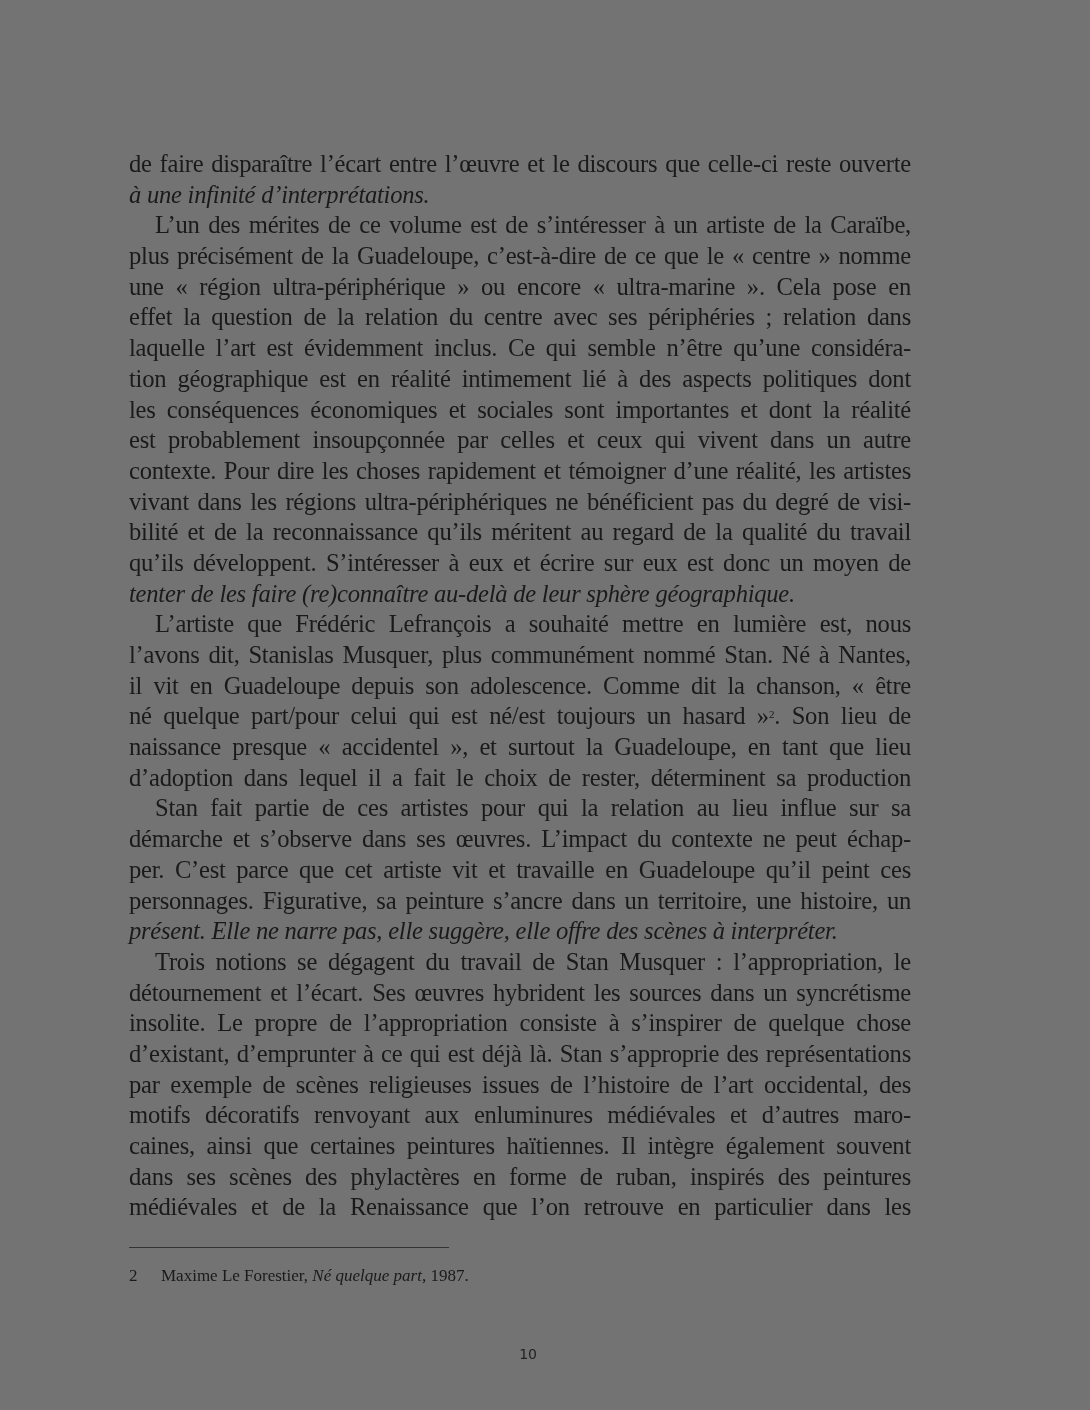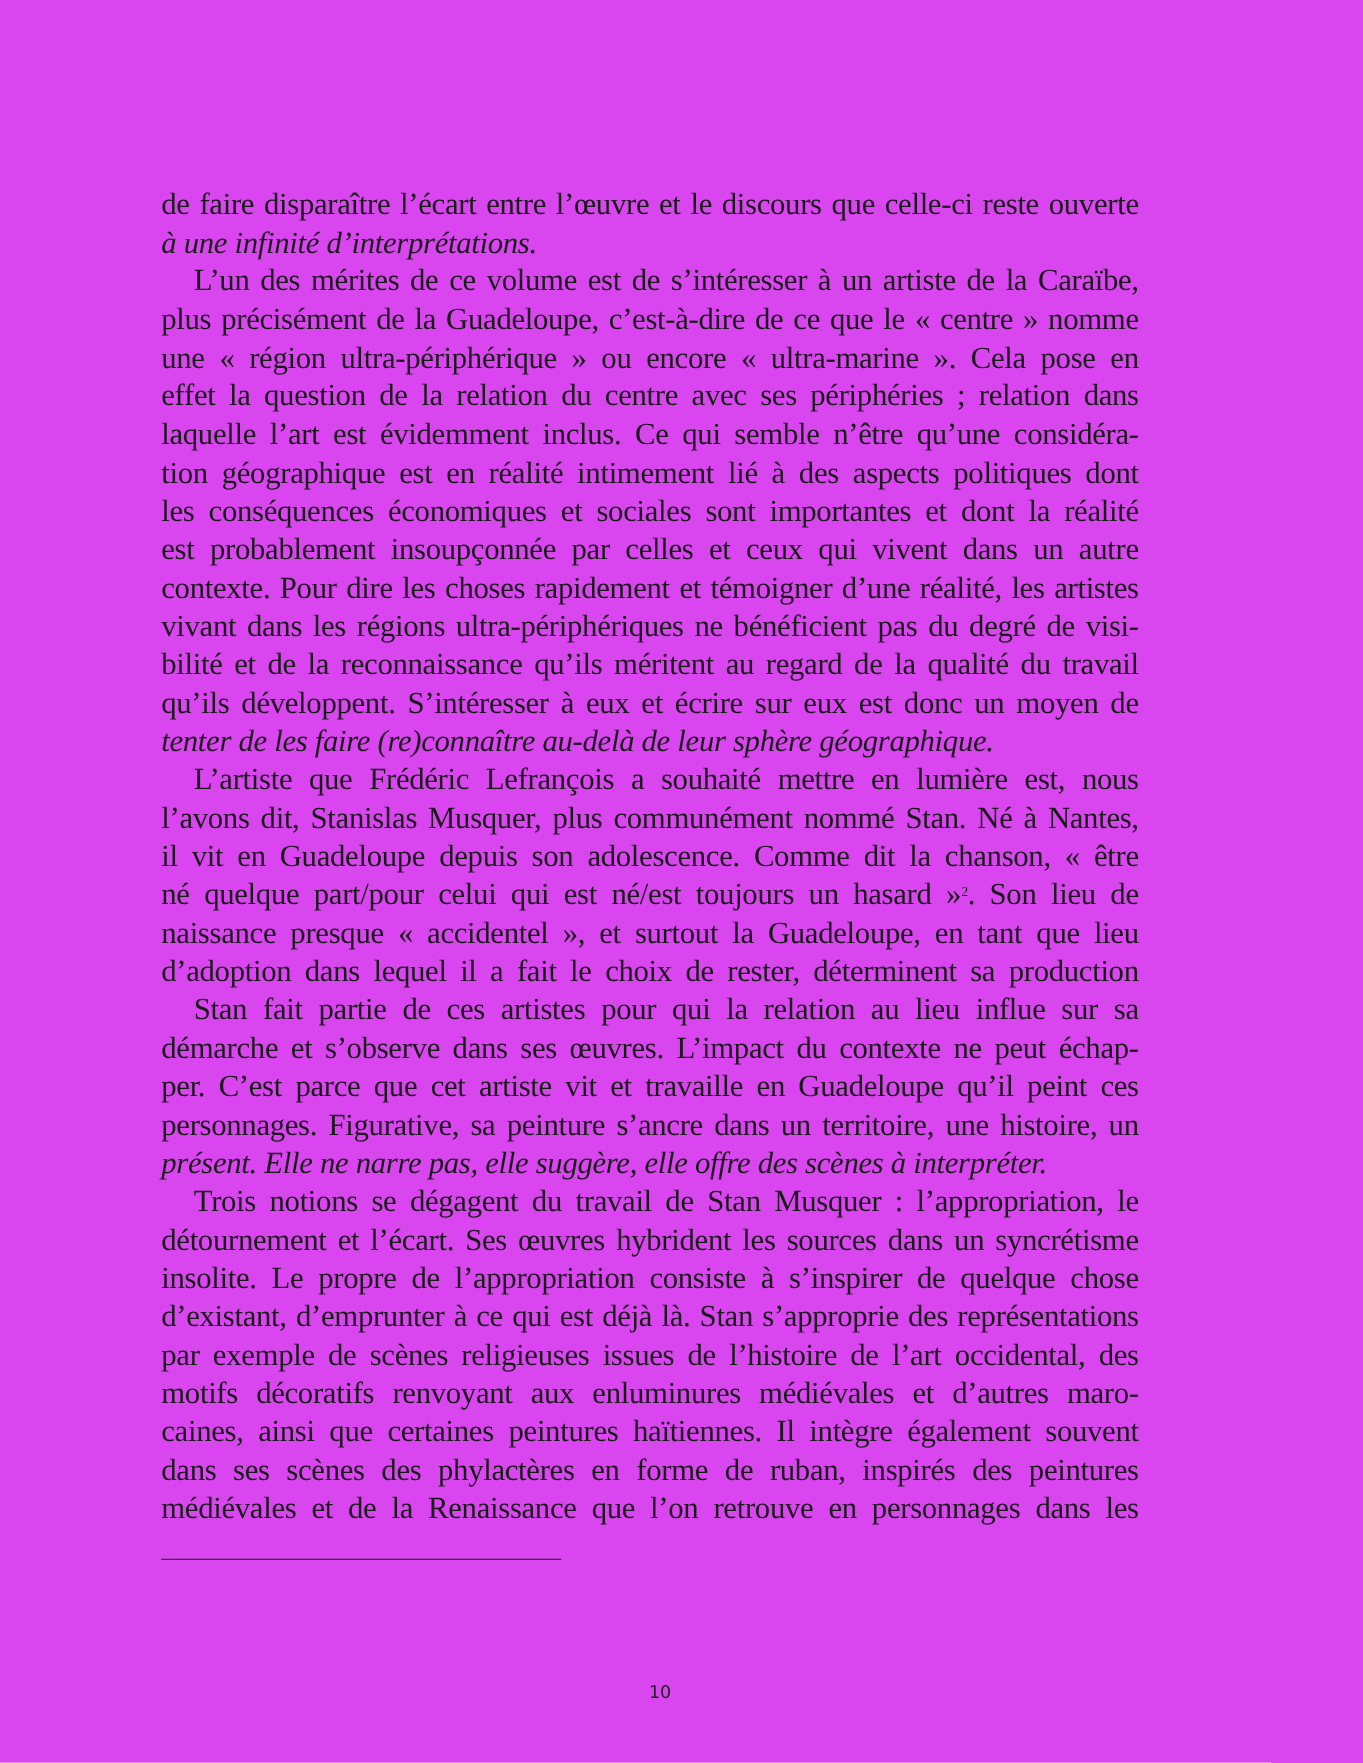--- a/index.html
+++ b/index.html
@@ -1,17 +1,17 @@
 <!DOCTYPE html>
 <html><head>
 <meta charset="utf-8">
 <style>
   html, body { margin: 0; padding: 0; background: #ffffff; }
   body { width: 1090px; height: 1410px; position: relative; overflow: hidden; }
-  .page { position: absolute; left: 0; top: 0; width: 1090px; height: 1410px; background: #d946ef; }
+  .page { position: absolute; left: 0; top: 0; width: 1090px; height: 1410px; background: #737373; }
   .text-block {
     position: absolute; left: 129px; top: 149px; width: 782px;
     font-family: "Liberation Serif", "DejaVu Serif", serif;
     font-size: 24.6px; line-height: 30.7px; color: #1a1a1a;
   }
   .line {
     display: block; height: 30.7px; white-space: nowrap;
     text-align: justify; text-align-last: justify;
     letter-spacing: -0.25px;
   }
@@ -68,20 +68,23 @@
     <span class="line last">présent. Elle ne narre pas, elle suggère, elle offre des scènes à interpréter.</span>
 
     <span class="line indent">Trois notions se dégagent du travail de Stan Musquer : l’appropriation, le</span>
     <span class="line">détournement et l’écart. Ses œuvres hybrident les sources dans un syncrétisme</span>
     <span class="line">insolite. Le propre de l’appropriation consiste à s’inspirer de quelque chose</span>
     <span class="line">d’existant, d’emprunter à ce qui est déjà là. Stan s’approprie des représentations</span>
     <span class="line">par exemple de scènes religieuses issues de l’histoire de l’art occidental, des</span>
     <span class="line">motifs décoratifs renvoyant aux enluminures médiévales et d’autres maro-</span>
     <span class="line">caines, ainsi que certaines peintures haïtiennes. Il intègre également souvent</span>
     <span class="line">dans ses scènes des phylactères en forme de ruban, inspirés des peintures</span>
-    <span class="line">médiévales et de la Renaissance que l’on retrouve en personnages dans les</span>
+    <span class="line">médiévales et de la Renaissance que l’on retrouve en particulier dans les</span>
   </div>
 
   <div class="rule"></div>
 
+  <div class="footnote">
+    <span class="fn-num">2</span><span>Maxime Le Forestier, </span><span class="fn-italic">Né quelque part</span><span>, 1987.</span>
+  </div>
 
   <div class="page-number">10</div>
 </div>
 
 </body></html>

